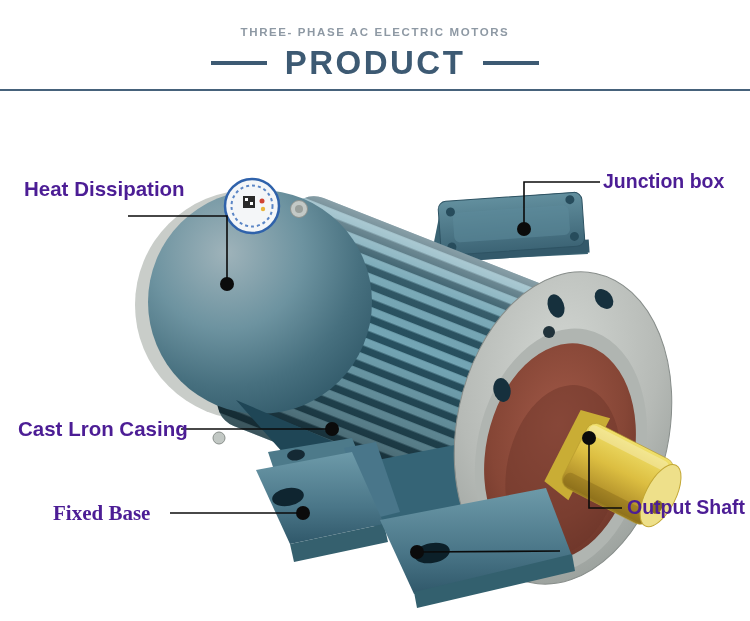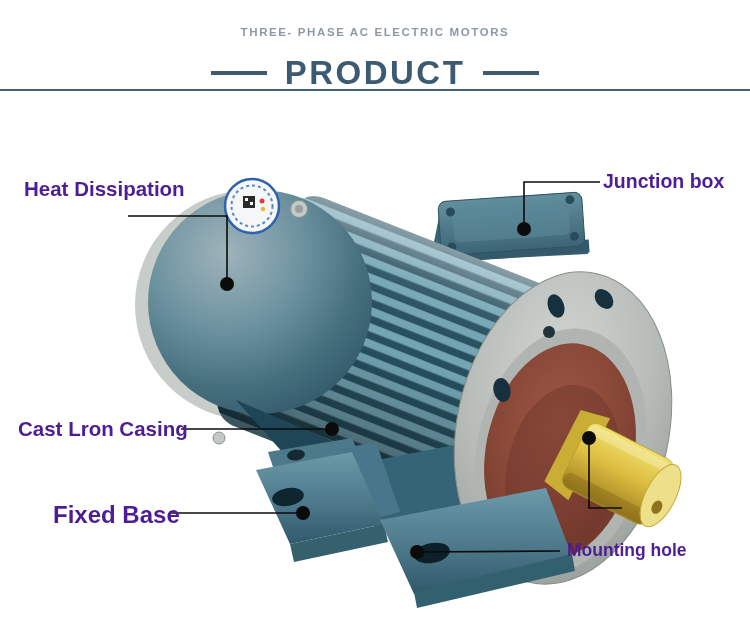--- a/index.html
+++ b/index.html
@@ -6,38 +6,38 @@
   .canvas{
     position:relative;width:750px;height:621px;background:#ffffff;
     font-family:"Liberation Sans",sans-serif;overflow:hidden;
   }
   
   .eyebrow{
     position:absolute;top:26px;left:0;width:100%;text-align:center;
     font-size:11.5px;font-weight:700;letter-spacing:1.6px;color:#8e99a4;
   }
   .title-row{
-    position:absolute;top:52px;left:0;width:100%;height:42px;
+    position:absolute;top:42px;left:0;width:100%;height:42px;
     display:flex;align-items:center;justify-content:center;gap:18px;
   }
   .title-word{
     color:#3d5a73;font-weight:800;font-size:33px;line-height:40px;white-space:nowrap;
   }
   .title-word.w1{letter-spacing:2.5px;}
   .title-word.w2{letter-spacing:-0.5px;}
   .title-dash{width:56px;height:4px;background:#3d5a73;}
   .full-rule{
     position:absolute;top:89px;left:0;width:750px;height:2px;background:#46627b;
   }
   
   .callout-label{position:absolute;color:#4c1d95;white-space:nowrap;}
   .lbl-heat{left:24px;top:173px;font-size:20.5px;font-weight:600;line-height:32px;}
   .lbl-junction{left:603px;top:170px;font-size:19.5px;font-weight:700;text-align:right;}
   .lbl-cast{left:18px;top:417px;font-size:20.5px;font-weight:600;}
-  .lbl-fixed{left:53px;top:501px;font-size:24px;font-weight:600;}
+  .lbl-fixed{left:53px;top:501px;font-size:21px;font-weight:600;font-family:Liberation Serif, serif;}
   .lbl-output{left:627px;top:496px;font-size:19.5px;font-weight:700;}
   .lbl-mounting{left:567px;top:540px;font-size:17.5px;font-weight:600;}
   
   .motor-svg,.callout-svg{position:absolute;left:0;top:0;width:750px;height:621px;}
   .callout-svg{pointer-events:none;}
 </style>
 </head>
 <body>
 
 <div class="canvas">
@@ -188,15 +188,15 @@
       <circle cx="417" cy="552" r="7"></circle>
     </g>
   </svg>
 
   <div class="callout-label lbl-heat">
     <div>Heat Dissipation</div>
   </div>
   <div class="callout-label lbl-junction">Junction box</div>
   <div class="callout-label lbl-cast">Cast Lron Casing</div>
   <div class="callout-label lbl-fixed">Fixed Base</div>
-  <div class="callout-label lbl-mounting">Mounting hole</div>
+  <div class="callout-label lbl-output">Output Shaft</div>
 
 </div>
 
 </body></html>

